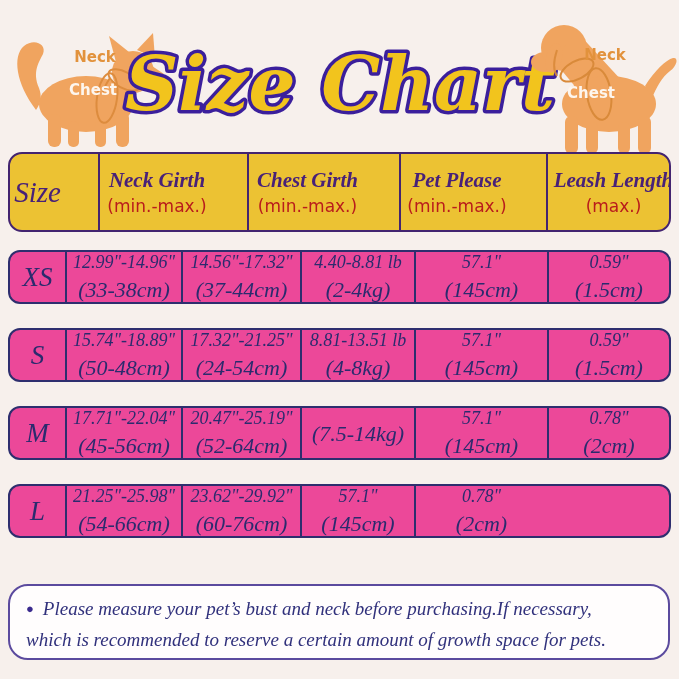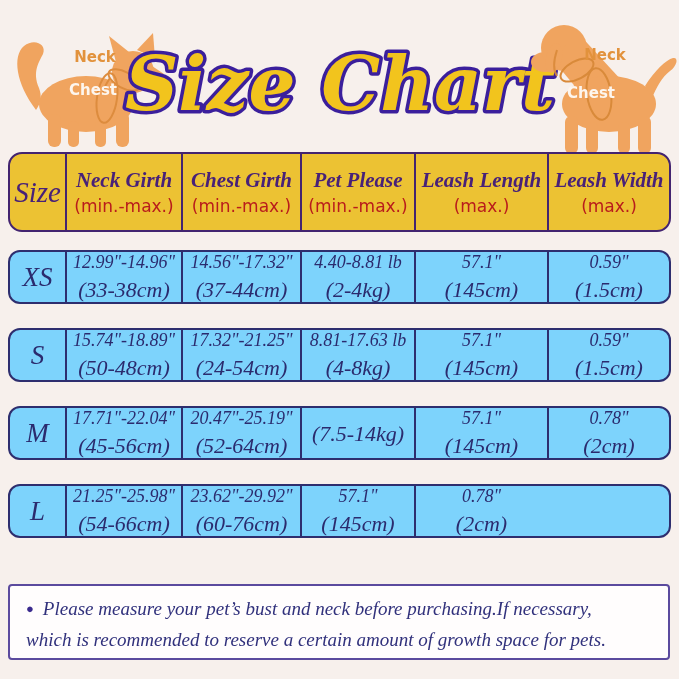--- a/index.html
+++ b/index.html
@@ -14,44 +14,45 @@
   .title-wrap svg, .cat-wrap svg, .dog-wrap svg { width:100%; height:100%; display:block; }
   .title-text { font-family:"DejaVu Serif", serif; font-style:italic; font-weight:bold; }
   .mascot-label { font-family:"DejaVu Sans", sans-serif; font-weight:bold; }
 
   
   .thead {
     position:absolute; left:8px; top:152px; width:663px; height:80px;
     background:#ecc233; border:2px solid #432470; border-radius:14px;
     display:grid; grid-template-columns:55px 116px 119px 114px 133px 1fr;
     overflow:hidden;
+    gap:33px;
   }
   .hcell { display:flex; flex-direction:column; align-items:center; justify-content:center; gap:3px; border-left:2px solid #432470; }
   .hcell:first-child { border-left:none; }
   .hname { font-style:italic; font-weight:bold; font-size:21px; color:#482178; white-space:nowrap; }
   .size-hname { font-size:29px; font-weight:normal; }
   .hsub { font-family:"DejaVu Sans", sans-serif; font-size:17px; color:#b91c1c; white-space:nowrap; }
 
   .trow {
     position:absolute; left:8px; width:663px; height:54px;
-    background:#7dd3fc; border:2px solid #2e2e6e; border-radius:12px;
+    background:#ec4899; border:2px solid #2e2e6e; border-radius:12px;
     display:grid; grid-template-columns:55px 116px 119px 114px 133px 1fr;
     overflow:hidden;
   }
   .row-xs{top:250px} .row-s{top:328px} .row-m{top:406px} .row-l{top:484px}
   .cell { display:flex; flex-direction:column; align-items:center; justify-content:center; gap:4px;
           border-left:2px solid #2e2e6e; color:#2b2b6e; font-style:italic; }
   .cell:first-child { border-left:none; font-size:27px; }
   .l1 { font-size:18px; white-space:nowrap; }
   .l2 { font-size:22px; white-space:nowrap; }
 
   
   .note {
     position:absolute; left:8px; top:584px; width:662px; height:76px;
-    background:#fffdfd; border:2px solid #5b4a9e; border-radius:4px;
+    background:#fffdfd; border:2px solid #5b4a9e; border-radius:20px;
     padding:7px 12px 0 16px; font-style:italic; font-size:19px; color:#31317c; line-height:31px;
   }
   .note .bullet { font-style:normal; color:#3a2a8e; font-size:13px; margin-right:9px; vertical-align:2px; }
 </style>
 </head>
 <body>
 
 <div class="canvas">
 
   <div class="cat-wrap">
@@ -166,21 +167,21 @@
       </div>
     <div class="cell">
       <div class="l1">15.74"-18.89"</div>
       <div class="l2">(50-48cm)</div>
     </div>
     <div class="cell">
       <div class="l1">17.32"-21.25"</div>
       <div class="l2">(24-54cm)</div>
     </div>
     <div class="cell">
-      <div class="l1">8.81-17.63 lb</div>
+      <div class="l1">8.81-13.51 lb</div>
       <div class="l2">(4-8kg)</div>
     </div>
     <div class="cell">
       <div class="l1">57.1"</div>
       <div class="l2">(145cm)</div>
     </div>
     <div class="cell">
       <div class="l1">0.59"</div>
       <div class="l2">(1.5cm)</div>
     </div>

